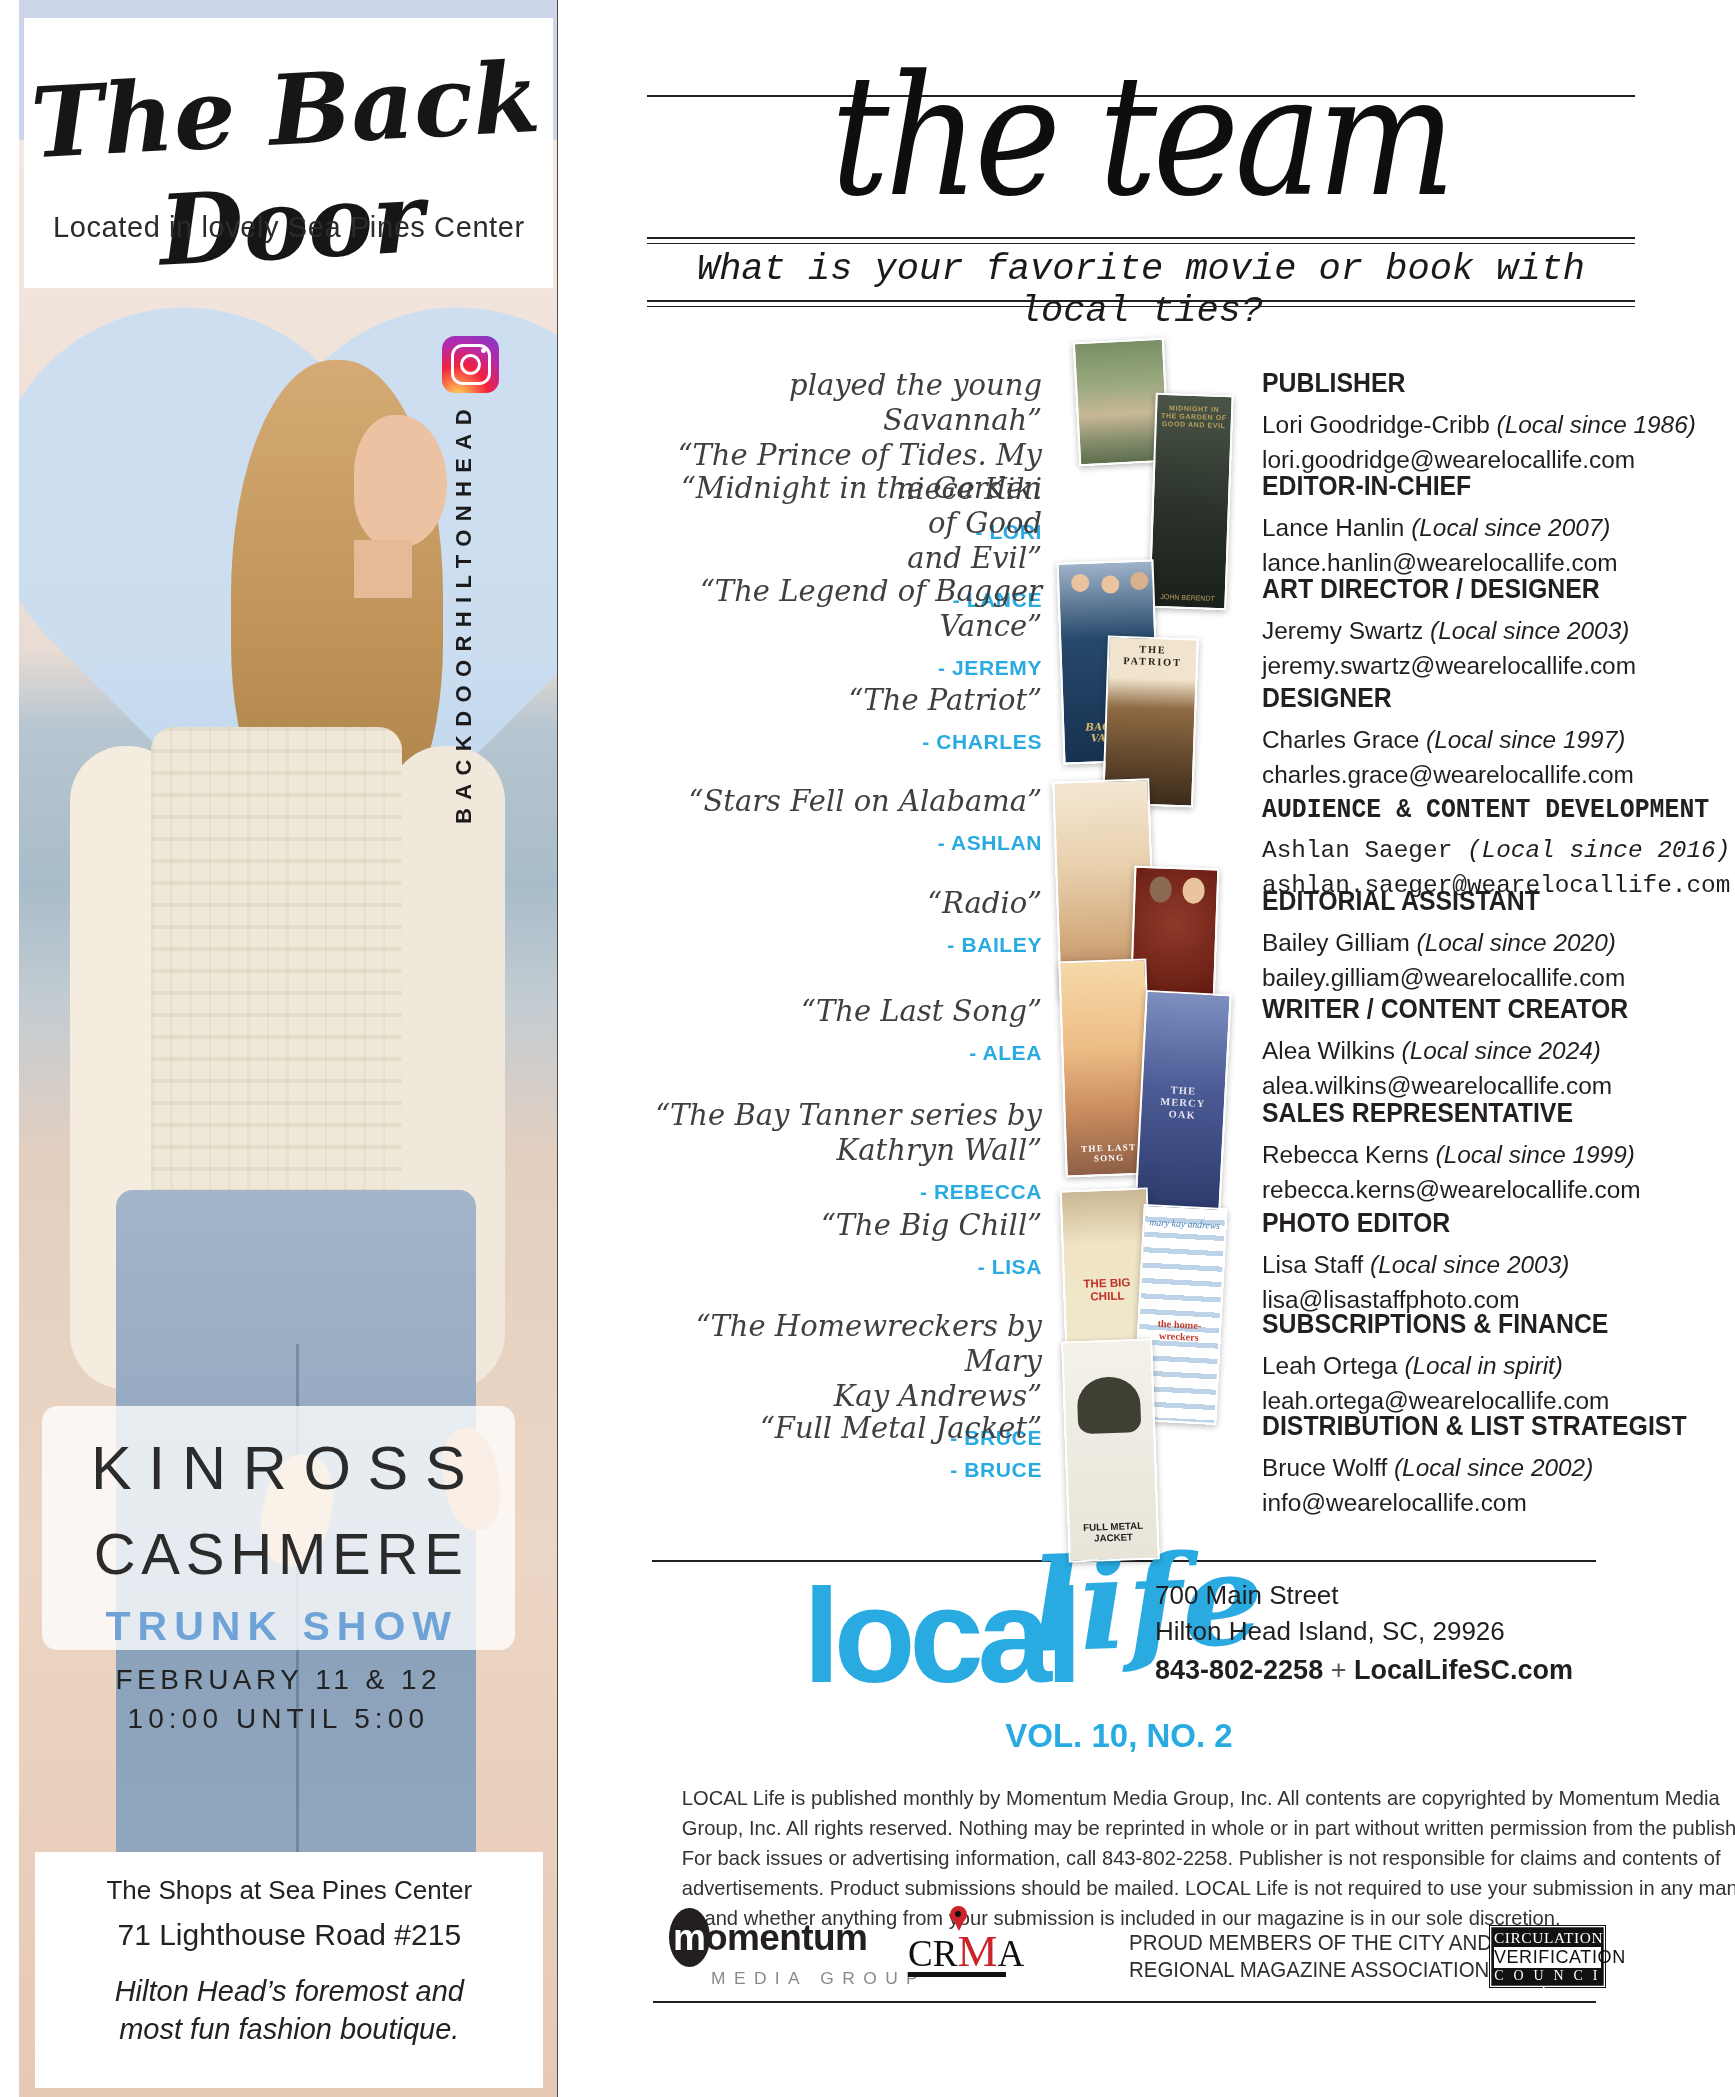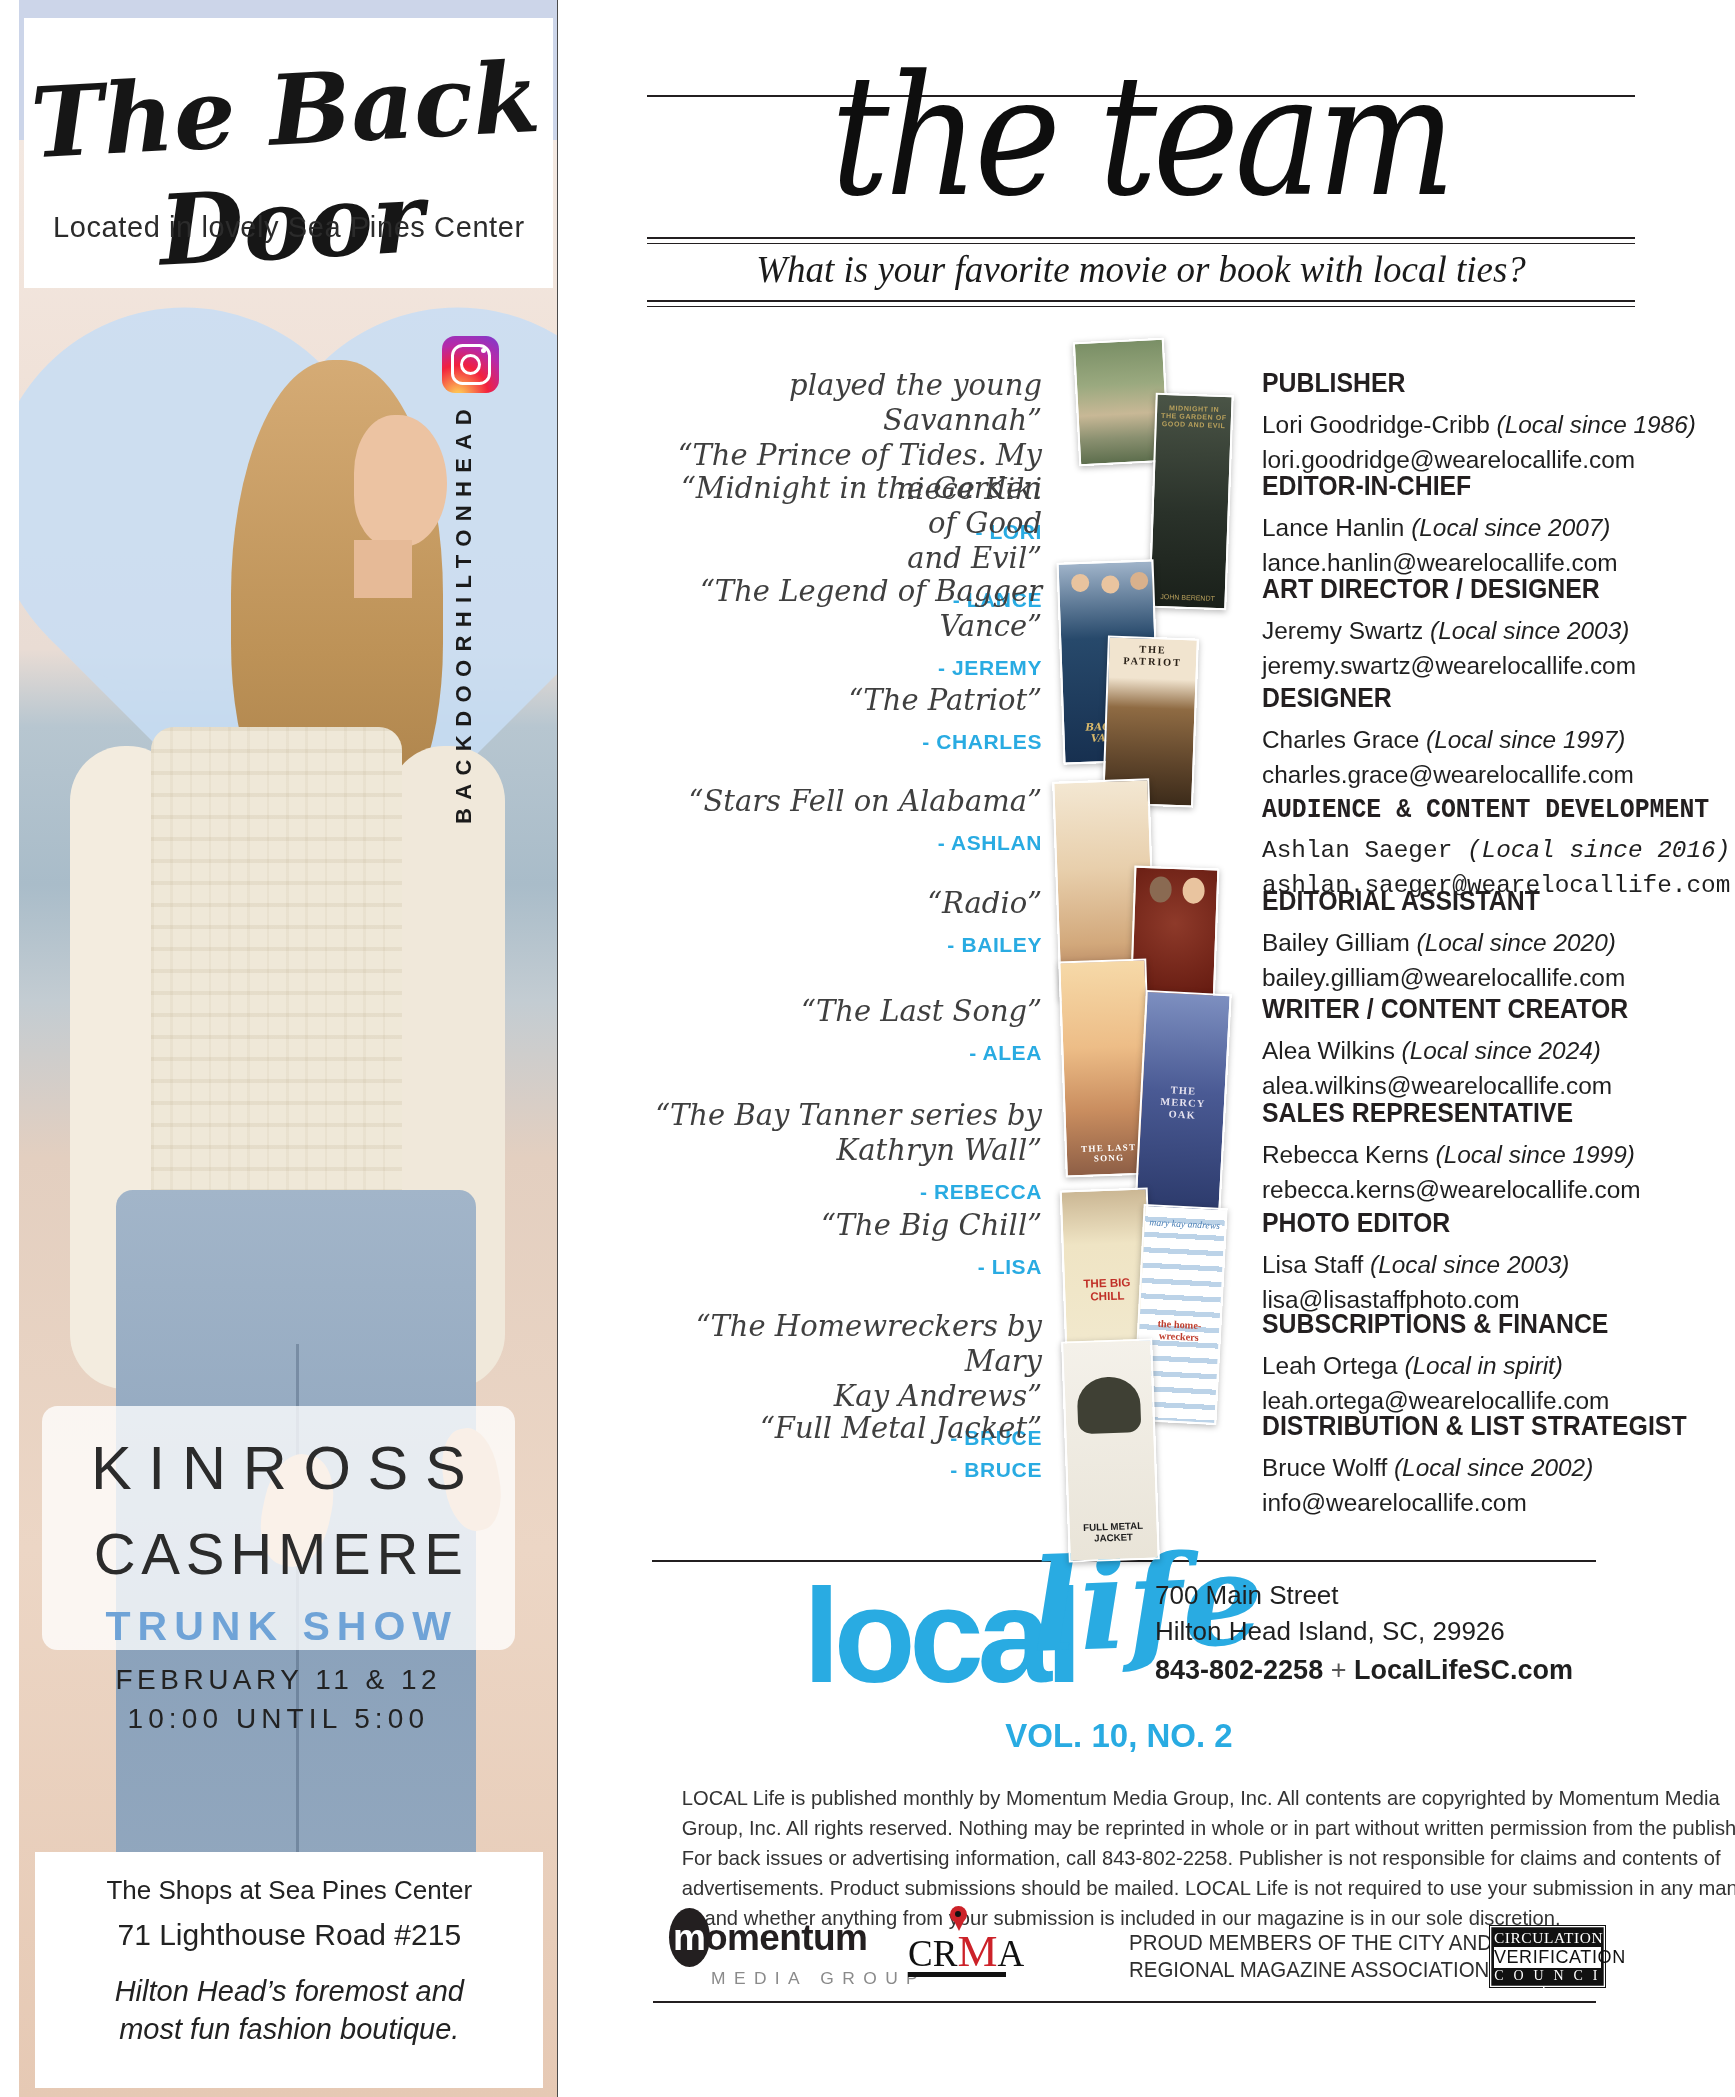--- a/index.html
+++ b/index.html
@@ -49,21 +49,21 @@
   .contact-card { position:absolute; left:16px; top:1852px; width:508px; height:236px; background:#fff; text-align:center; padding-top:23px; }
   .contact-l1 { font-size:26px; font-weight:500; color:#222; }
   .contact-l2 { font-size:30px; font-weight:500; color:#222; margin-top:11.6px; }
   .contact-phone { font-size:31px; font-weight:500; color:#222; margin-top:22px; }
   .contact-s1 { font-size:29px; font-style:italic; color:#222; margin-top:23px; }
   .contact-s2 { font-size:29px; font-style:italic; color:#222; margin-top:5.1px; }
 
   
   .rule { position:absolute; background:#231f20; }
   .team-title { position:absolute; left:647px; top:50px; width:988px; text-align:center; font-family:"DejaVu Serif", serif; font-style:italic; font-size:166px; line-height:1.05; color:#0e0e0e; transform:scaleX(.88); letter-spacing:-5.1px; }
-  .team-q { position:absolute; left:647px; top:248px; width:988px; text-align:center; font-family:Liberation Serif, serif; font-style:italic; font-size:37px; color:#1a1a1a; }
+  .team-q { position:absolute; left:647px; top:248px; width:988px; text-align:center; font-family:Liberation Mono, monospace; font-style:italic; font-size:37px; color:#1a1a1a; }
 
   .quote { position:absolute; left:653px; width:389px; text-align:right; font-family:"DejaVu Serif", serif; font-style:italic; font-size:29px; line-height:1.2; color:#3f3f3f; }
   .quote .attr { font-family:"Liberation Sans", sans-serif; font-style:normal; font-weight:700; font-size:21px; letter-spacing:0.6px; color:#29abe2; margin-top:11.6px; }
 
   .info { position:absolute; left:1262px; width:380px; }
   .info .role { font-size:27px; font-weight:700; color:#231f20; transform:scaleX(.92); transform-origin:left; margin-bottom:9px; white-space:nowrap; }
   .info .nameline, .info .email { font-size:24.4px; color:#1f1f1f; line-height:1.42; white-space:nowrap; }
   .info .tenure { font-style:italic; }
 
   .poster { position:absolute; border:2.6px solid #fff; box-shadow:0 1.9px 6.4px rgba(0,0,0,.28); overflow:hidden; }

